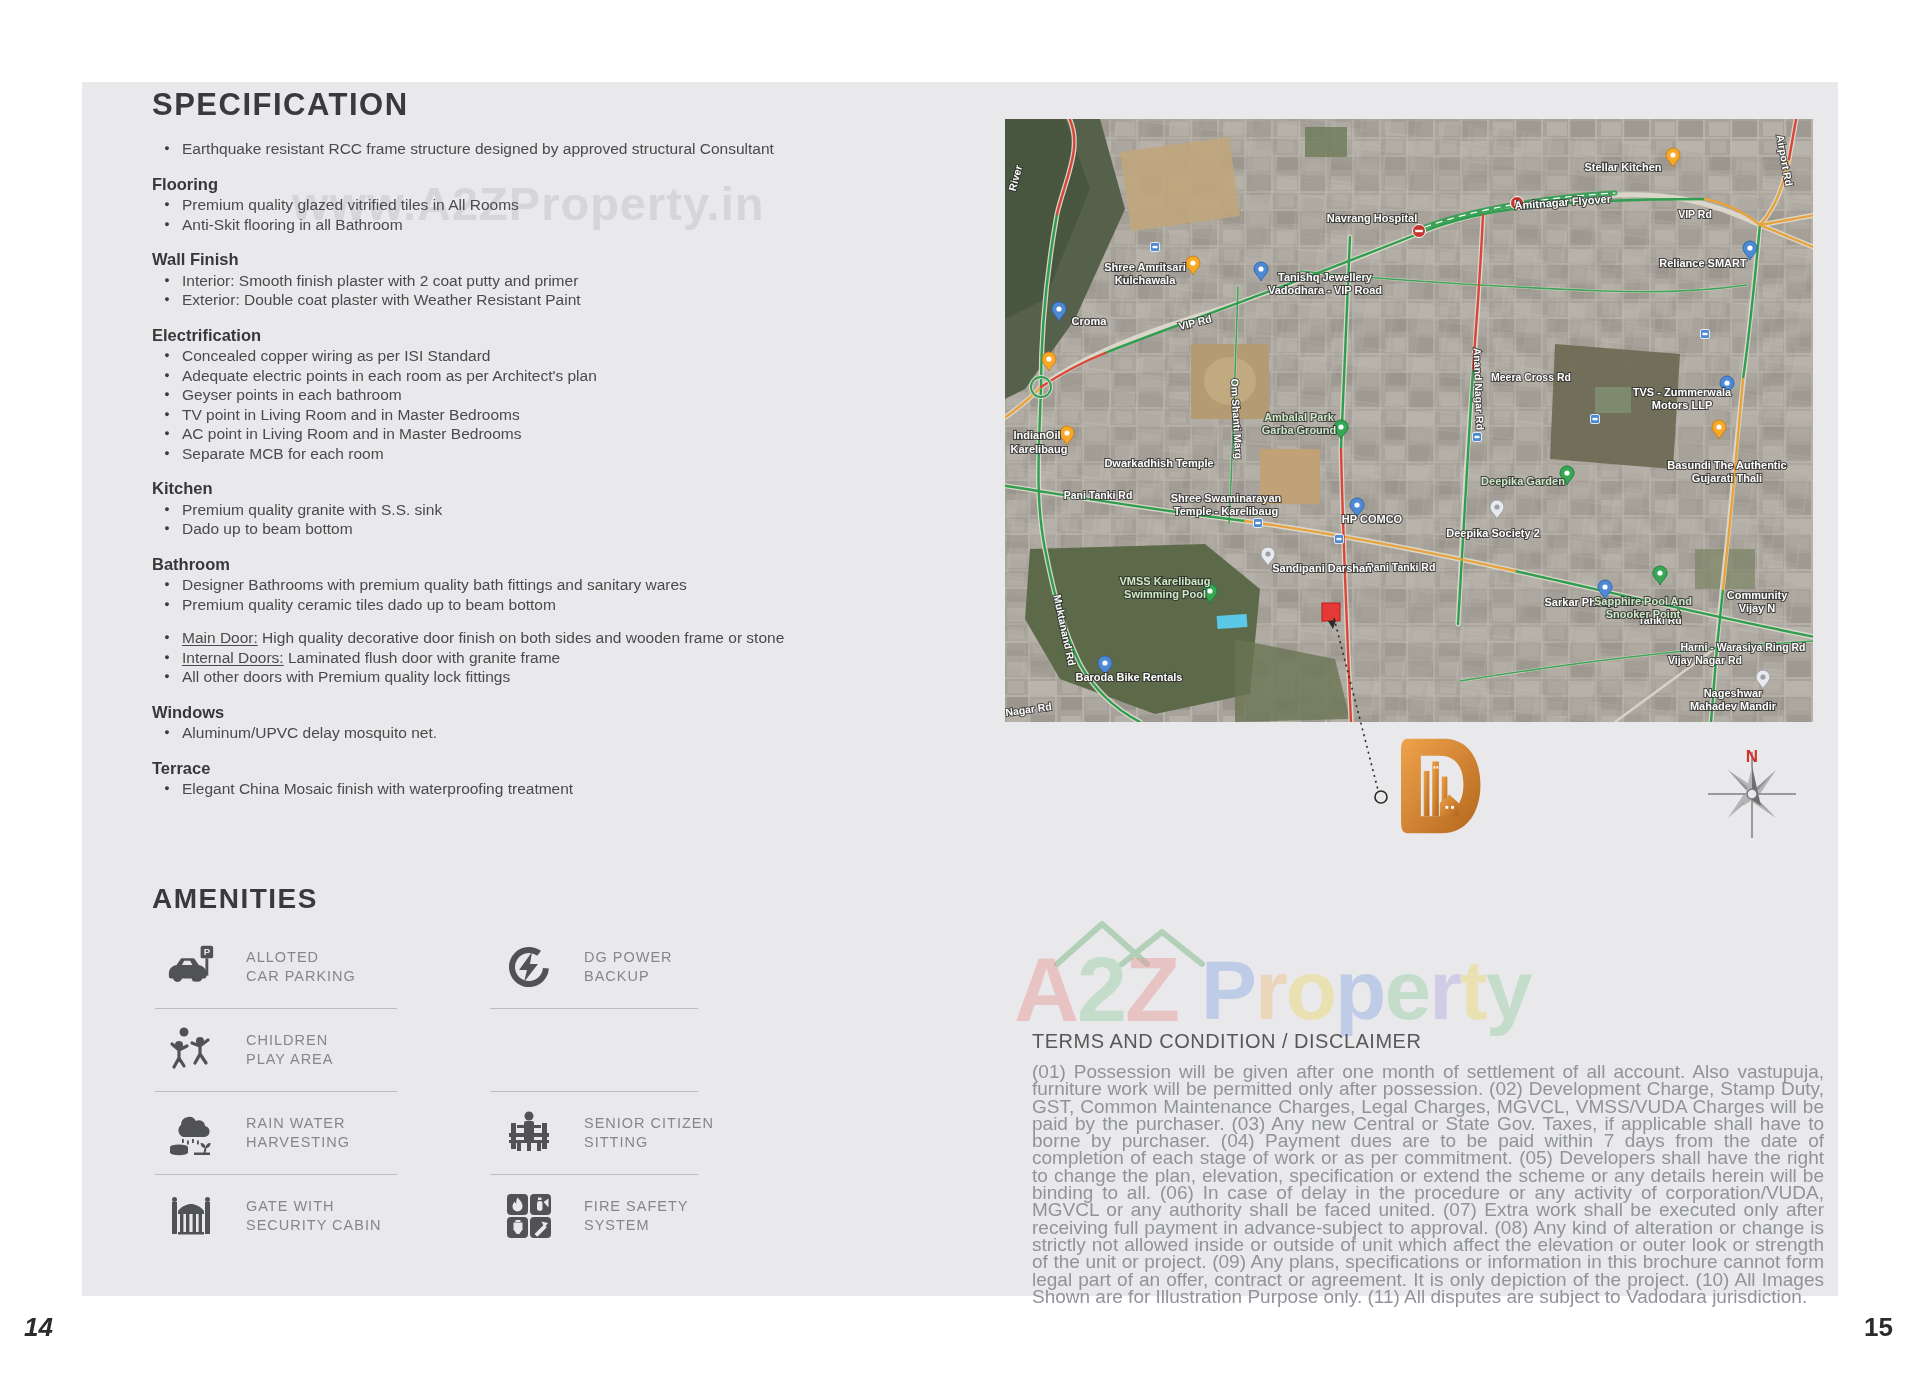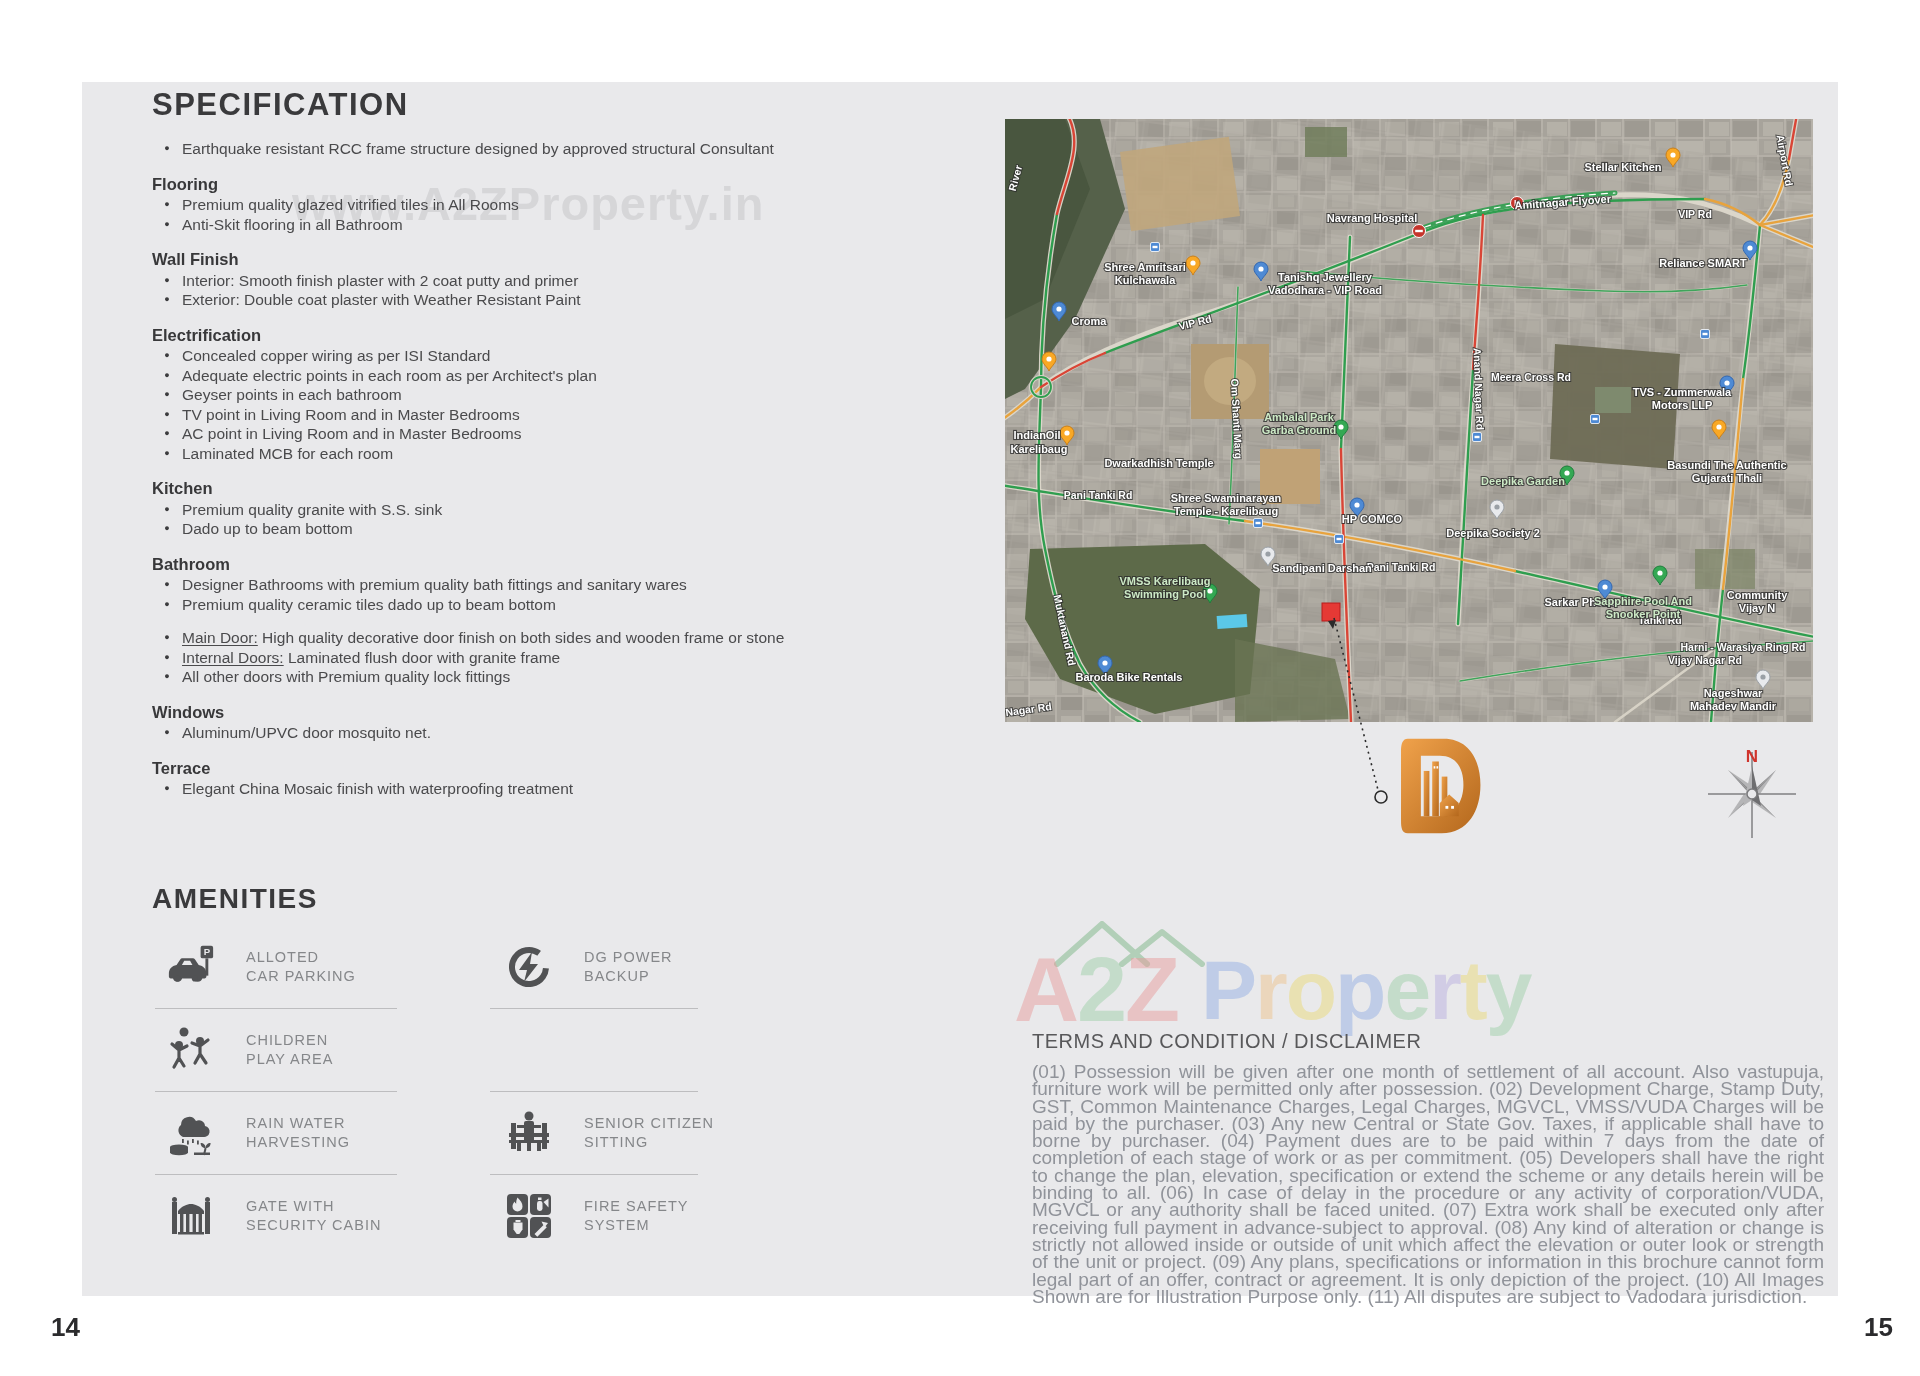--- a/index.html
+++ b/index.html
@@ -2,21 +2,21 @@
 <html><head>
 <meta charset="utf-8">
 <style>
   html,body{margin:0;padding:0;}
   body{
     width:1920px;height:1376px;position:relative;background:#ffffff;
     font-family:"Liberation Sans",sans-serif;overflow:hidden;
   }
   .panel{position:absolute;left:82px;top:82px;width:1756px;height:1214px;background:#e9e9eb;}
   .page-num{position:absolute;font-size:26px;font-weight:bold;color:#2b2b2d;}
-  #pn-left{left:51px;top:1312px;}
+  #pn-left{left:24px;top:1312px;font-style:italic;}
   #pn-right{left:1864px;top:1312px;}
 
   
   .url-wm{
     position:absolute;left:292px;top:176px;font-size:47px;font-weight:bold;
     color:#c7c7ca;opacity:.55;letter-spacing:1px;z-index:1;pointer-events:none;
   }
 
   
   .spec{position:absolute;left:152px;top:88px;width:680px;z-index:2;}
@@ -129,21 +129,21 @@
           <li>
             <span class="bullet">●</span>
             <span>TV point in Living Room and in Master Bedrooms</span>
           </li>
           <li>
             <span class="bullet">●</span>
             <span>AC point in Living Room and in Master Bedrooms</span>
           </li>
           <li>
             <span class="bullet">●</span>
-            <span>Laminated MCB for each room</span>
+            <span>Separate MCB for each room</span>
           </li>
         </ul>
       </div>
       <div class="spec-section">
         <h3>Kitchen</h3>
         <ul>
           <li>
             <span class="bullet">●</span>
             <span>Premium quality granite with S.S. sink</span>
           </li>
@@ -180,21 +180,21 @@
             <span class="bullet">●</span>
             <span>All other doors with Premium quality lock fittings</span>
           </li>
         </ul>
       </div>
       <div class="spec-section">
         <h3>Windows</h3>
         <ul>
           <li>
             <span class="bullet">●</span>
-            <span>Aluminum/UPVC door mosquito net.</span>
+            <span>Aluminum/UPVC delay mosquito net.</span>
           </li>
         </ul>
       </div>
       <div class="spec-section">
         <h3>Terrace</h3>
         <ul>
           <li>
             <span class="bullet">●</span>
             <span>Elegant China Mosaic finish with waterproofing treatment</span>
           </li>

